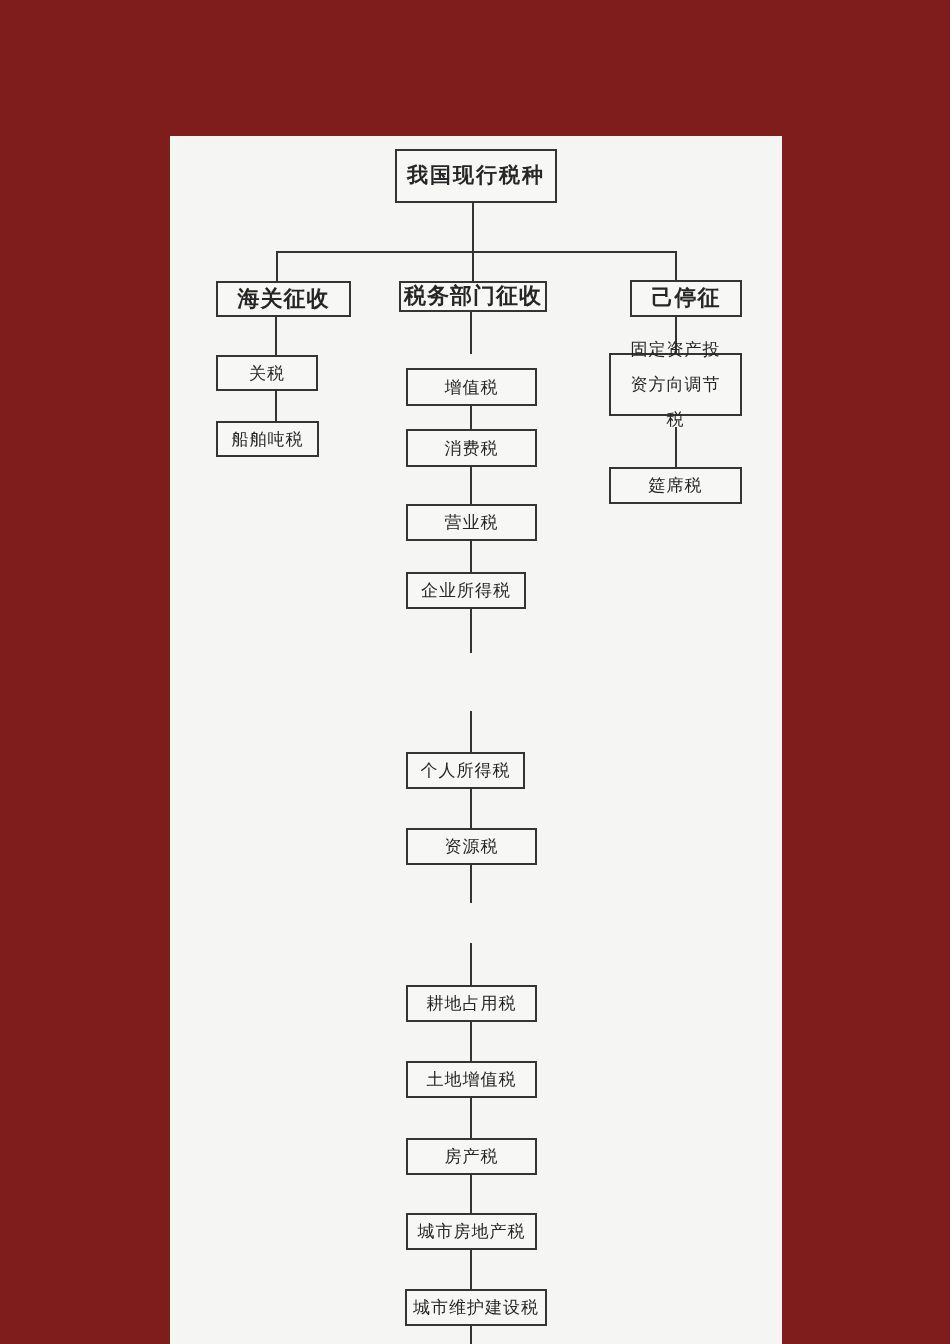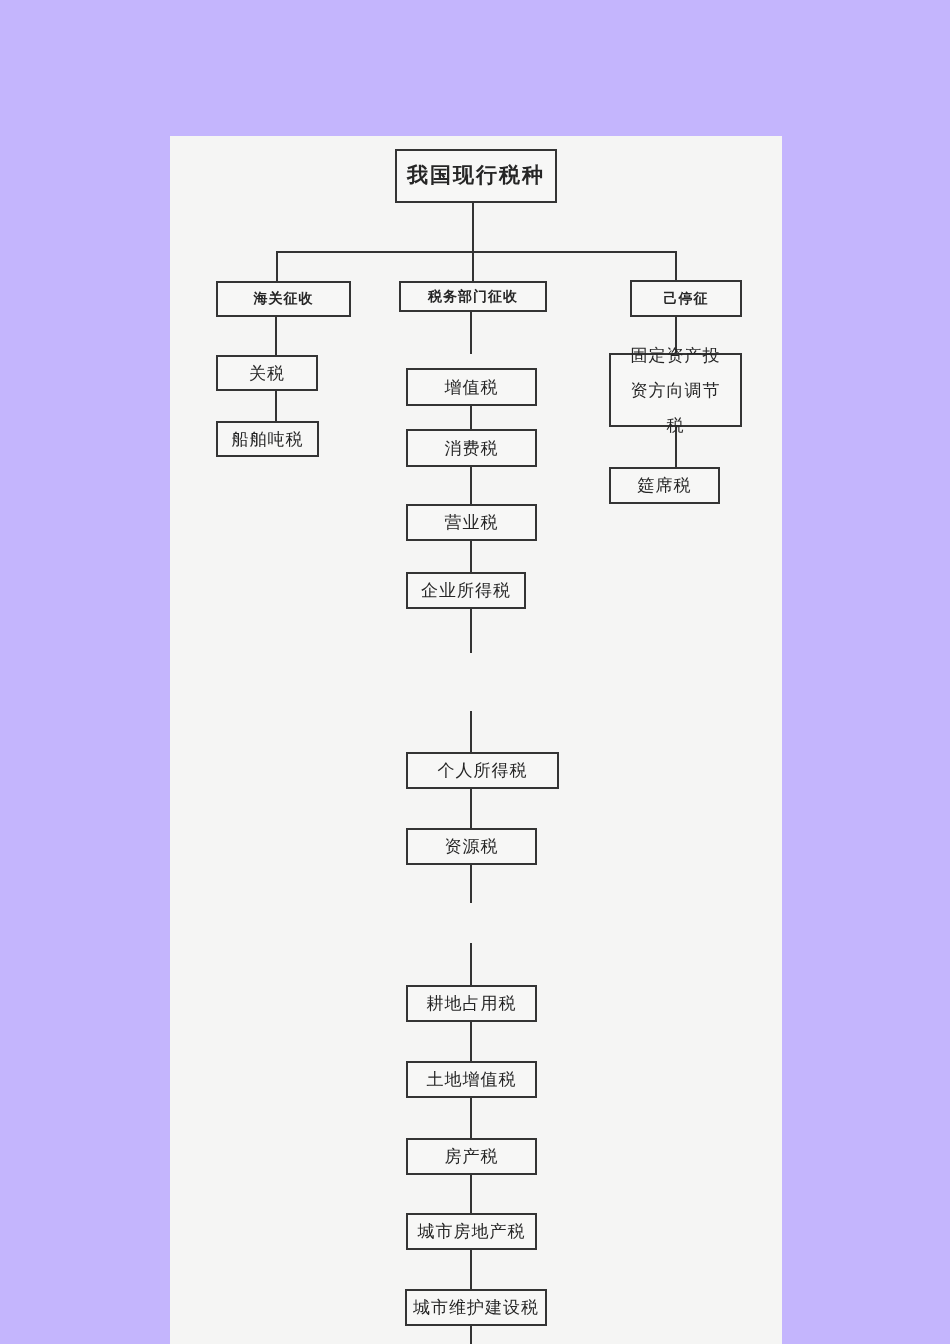--- a/index.html
+++ b/index.html
@@ -5,21 +5,21 @@
   html, body {
     margin: 0;
     padding: 0;
     background: #ffffff;
     font-family: "DejaVu Sans", "Liberation Sans", sans-serif;
   }
   #page {
     position: relative;
     width: 950px;
     height: 1344px;
-    background: #c4b5fd;
+    background: #7f1d1d;
     overflow: hidden;
   }
   #scan {
     position: absolute;
     left: 170px;
     top: 136px;
     width: 612px;
     height: 1208px;
     background: #f5f5f4;
   }
@@ -44,21 +44,21 @@
     font-size: 17px;
     letter-spacing: 1px;
     line-height: 1.1;
   }
   .node.root {
     font-size: 21px;
     font-weight: bold;
     letter-spacing: 2px;
   }
   .node.header {
-    font-size: 14px;
+    font-size: 22px;
     font-weight: bold;
     letter-spacing: 1px;
   }
   .node.two-line .node-label {
     display: block;
     width: 106px;
     margin: 0 auto;
     line-height: 35px;
     word-break: break-all;
   }
@@ -128,21 +128,21 @@
   </div>
   <div class="node" style="left:406px;top:429px;width:131px;height:38px">
     <span class="node-label">消费税</span>
   </div>
   <div class="node" style="left:406px;top:504px;width:131px;height:37px">
     <span class="node-label">营业税</span>
   </div>
   <div class="node" style="left:406px;top:572px;width:120px;height:37px">
     <span class="node-label">企业所得税</span>
   </div>
-  <div class="node" style="left:406px;top:752px;width:153px;height:37px">
+  <div class="node" style="left:406px;top:752px;width:119px;height:37px">
     <span class="node-label">个人所得税</span>
   </div>
   <div class="node" style="left:406px;top:828px;width:131px;height:37px">
     <span class="node-label">资源税</span>
   </div>
   <div class="node" style="left:406px;top:985px;width:131px;height:37px">
     <span class="node-label">耕地占用税</span>
   </div>
   <div class="node" style="left:406px;top:1061px;width:131px;height:37px">
     <span class="node-label">土地增值税</span>
@@ -150,20 +150,20 @@
   <div class="node" style="left:406px;top:1138px;width:131px;height:37px">
     <span class="node-label">房产税</span>
   </div>
   <div class="node" style="left:406px;top:1213px;width:131px;height:37px">
     <span class="node-label">城市房地产税</span>
   </div>
   <div class="node" style="left:405px;top:1289px;width:142px;height:37px">
     <span class="node-label">城市维护建设税</span>
   </div>
 
-  <div class="node two-line" style="left:609px;top:353px;width:133px;height:74px">
+  <div class="node two-line" style="left:609px;top:353px;width:133px;height:63px">
     <span class="node-label">固定资产投资方向调节税</span>
   </div>
-  <div class="node" style="left:609px;top:467px;width:111px;height:37px">
+  <div class="node" style="left:609px;top:467px;width:133px;height:37px">
     <span class="node-label">筵席税</span>
   </div>
 
 </div>
 
 </body></html>

